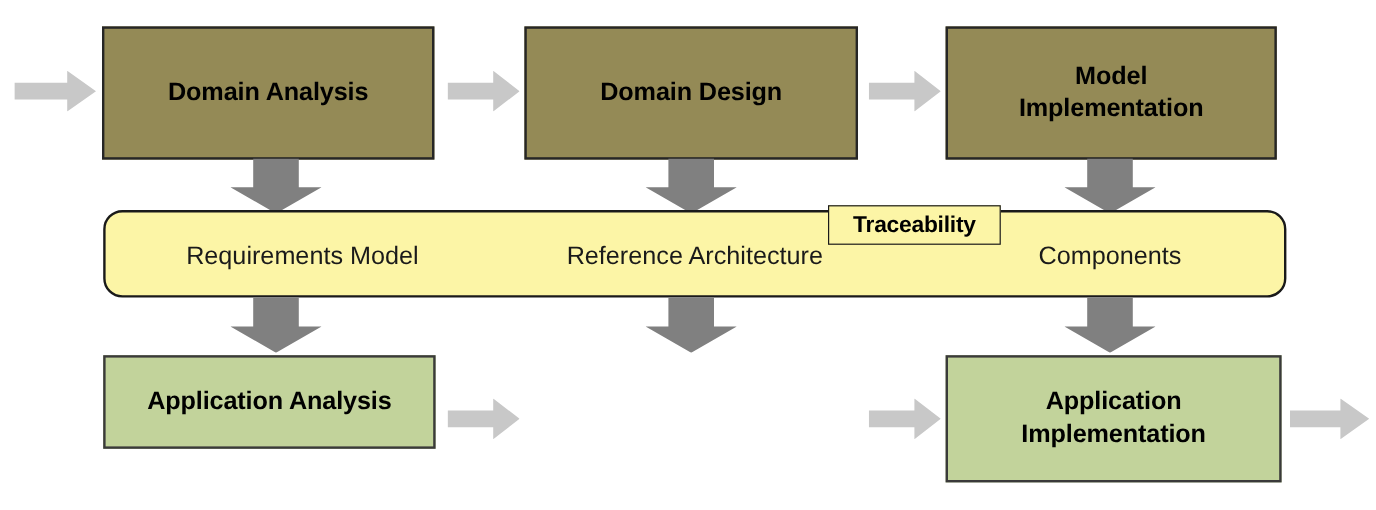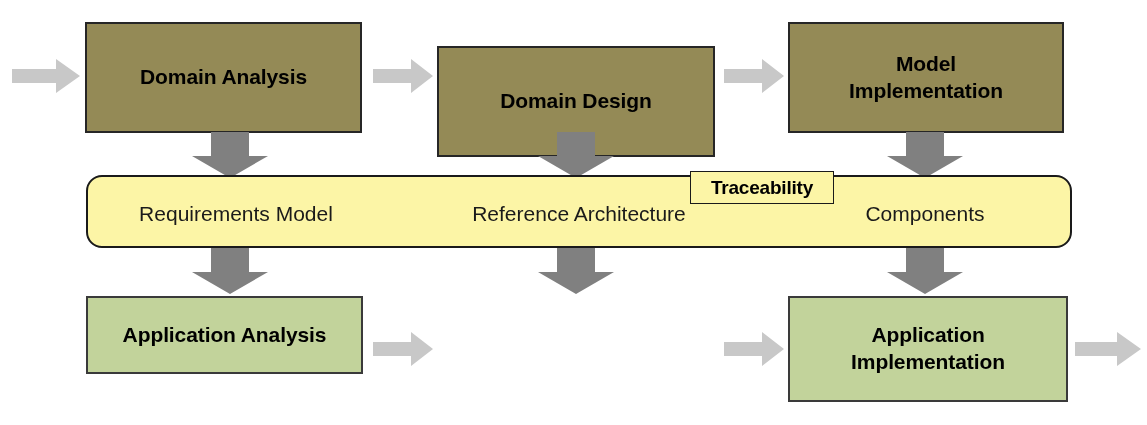--- a/index.html
+++ b/index.html
@@ -89,21 +89,21 @@
   <div class="proc-box domain" style="left:85px; top:22px; width:277px; height:111px;">
     <span class="lbl">Domain Analysis</span>
   </div>
 
   <div class="arrow-right" style="left:373px; top:59px; width:60px; height:34px;">
     <svg width="60" height="34" viewBox="0 0 60 34" aria-hidden="true">
       <polygon points="0,10 38,10 38,0 60,17 38,34 38,24 0,24" fill="#C8C8C8"></polygon>
     </svg>
   </div>
 
-  <div class="proc-box domain" style="left:437px; top:22px; width:278px; height:111px;margin-top:24px;">
+  <div class="proc-box domain" style="left:437px; top:22px; width:278px; height:111px;">
     <span class="lbl">Domain Design</span>
   </div>
 
   <div class="arrow-right" style="left:724px; top:59px; width:60px; height:34px;">
     <svg width="60" height="34" viewBox="0 0 60 34" aria-hidden="true">
       <polygon points="0,10 38,10 38,0 60,17 38,34 38,24 0,24" fill="#C8C8C8"></polygon>
     </svg>
   </div>
 
   <div class="proc-box domain" style="left:788px; top:22px; width:276px; height:111px;">
@@ -125,21 +125,21 @@
 
   <div class="arrow-down" style="left:887px; top:132px; width:76px; height:46px;">
     <svg width="76" height="46" viewBox="0 0 76 46" aria-hidden="true">
       <polygon points="19,0 57,0 57,24 76,24 38,46 0,24 19,24" fill="#808080"></polygon>
     </svg>
   </div>
 
   <div id="trace-band" style="left:86px; top:175px; width:986px; height:73px;">
   </div>
 
-  <div class="band-label" style="left:86px; top:202px; width:300px; z-index:4;">Requirements Model</div>
+  <div class="band-label" style="left:86px; top:202px; width:300px; z-index:4;padding-left:16px;">Requirements Model</div>
 
   <div class="band-label" style="left:429px; top:202px; width:300px; z-index:4;">Reference Architecture</div>
 
   <div class="band-label" style="left:775px; top:202px; width:300px; z-index:4;">Components</div>
 
   <div id="trace-callout" style="left:690px; top:159px; width:144px; height:33px;margin-top:12px;">Traceability</div>
 
   <div class="arrow-down" style="left:192px; top:248px; width:76px; height:46px;">
     <svg width="76" height="46" viewBox="0 0 76 46" aria-hidden="true">
       <polygon points="19,0 57,0 57,24 76,24 38,46 0,24 19,24" fill="#808080"></polygon>

